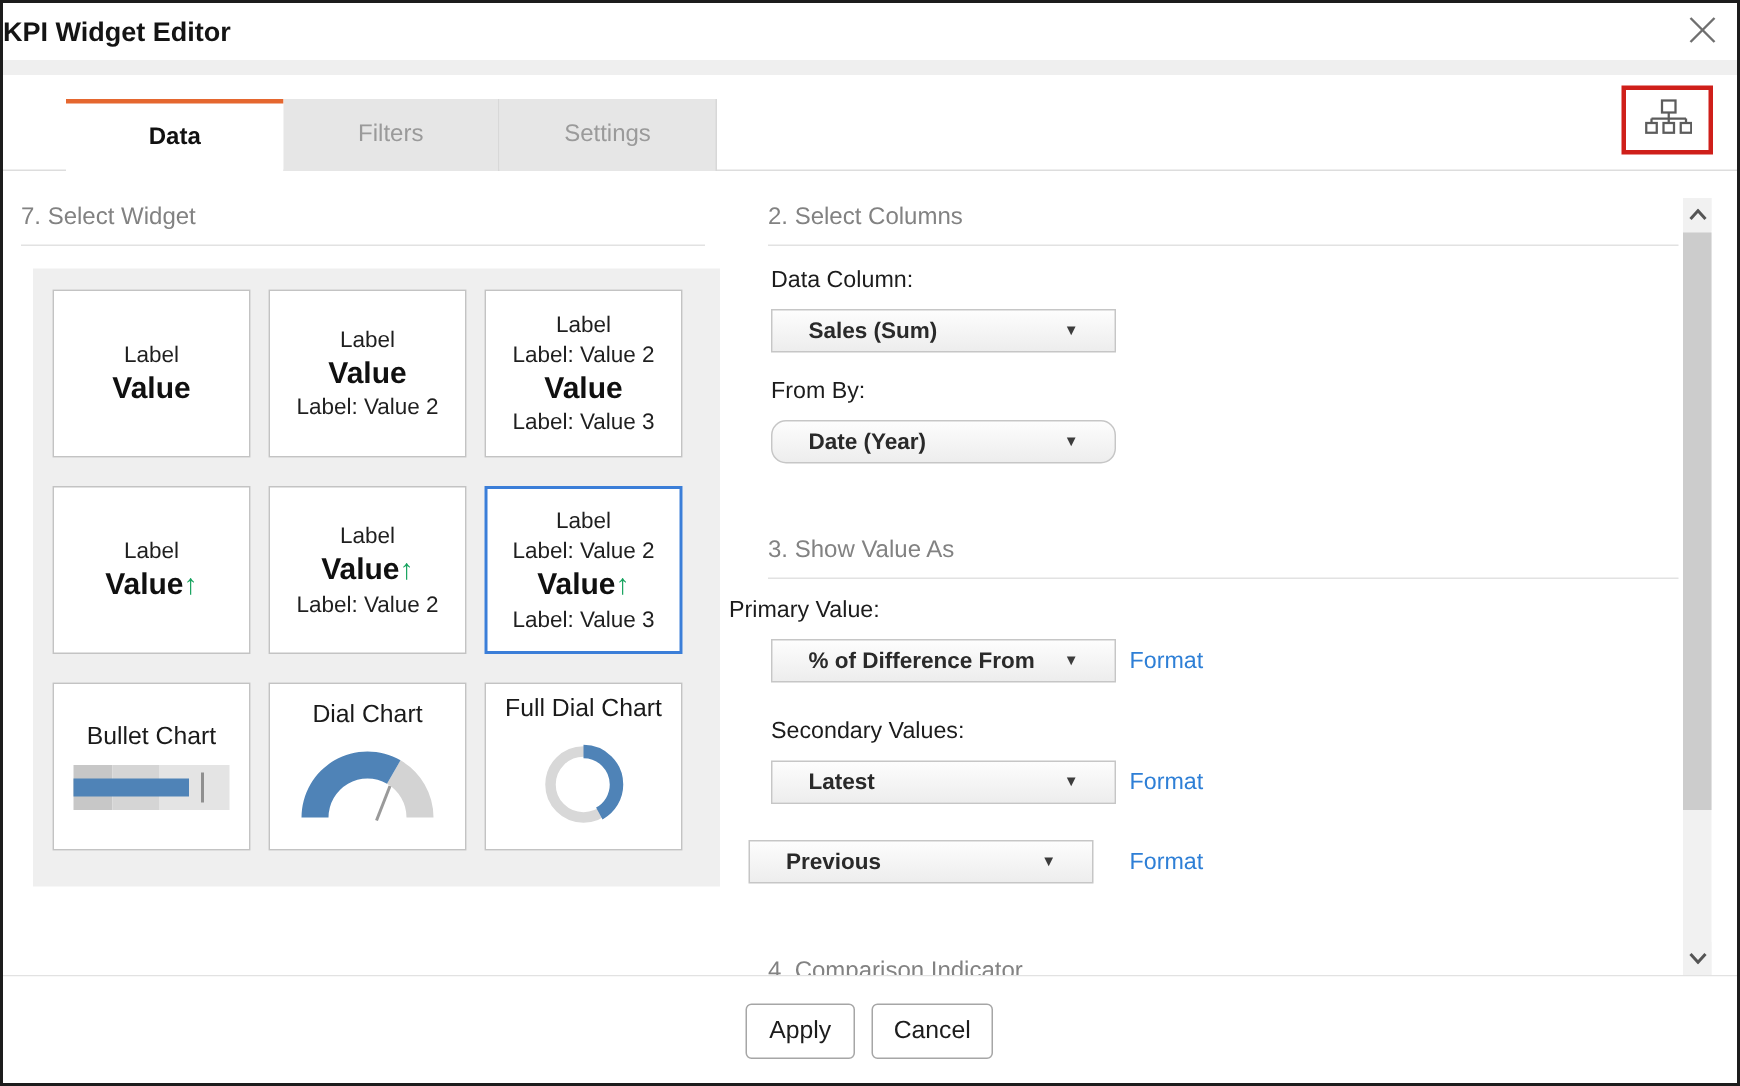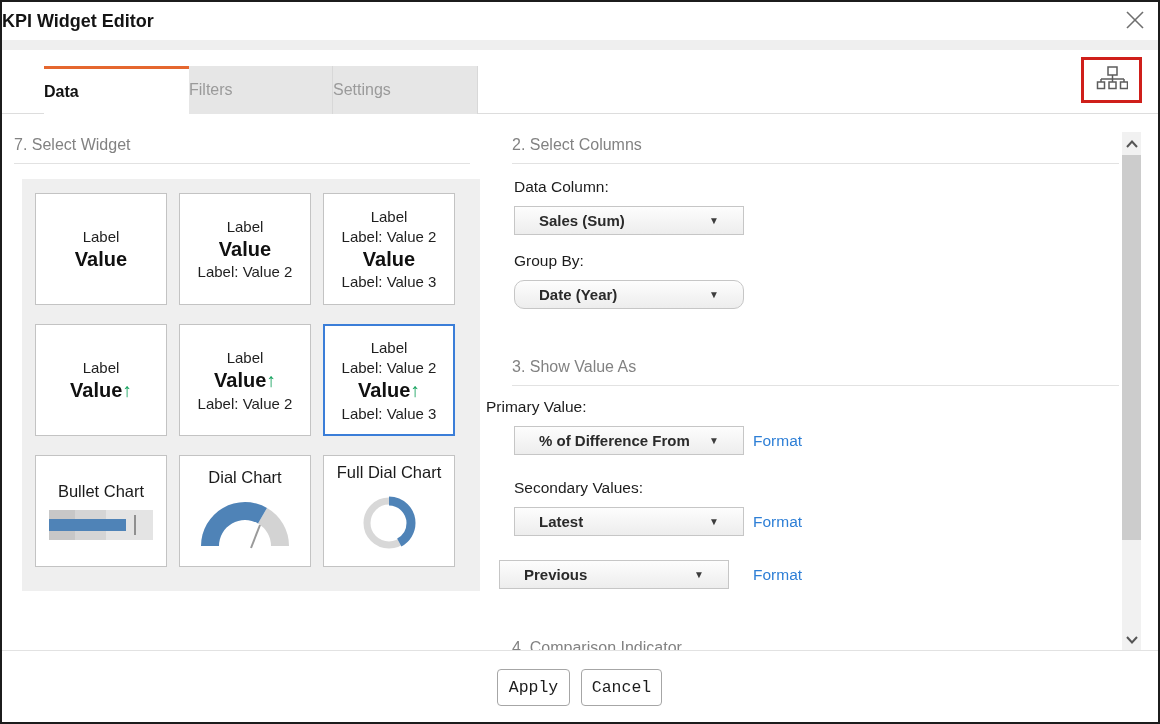--- a/index.html
+++ b/index.html
@@ -7,21 +7,21 @@
   .dialog { position:absolute; left:0; top:0; width:1160px; height:724px; border:2px solid #1c1c1c; background:#fff; overflow:hidden; }
 
   
   .titlebar { position:absolute; left:0; top:0; width:100%; height:38px; background:#fff; }
   .title { position:absolute; left:0; top:9px; font-size:18px; font-weight:bold; color:#141414; }
   .close-btn { position:absolute; right:10px; top:7px; width:26px; height:26px; cursor:pointer; display:flex; align-items:center; justify-content:center; }
   .title-strip { position:absolute; left:0; top:38px; width:100%; height:10px; background:#efefef; }
 
   
   .tabbar { position:absolute; left:0; top:64px; width:100%; height:48px; border-bottom:1px solid #ddd; }
-  .tab { position:absolute; top:0; height:48px; display:flex; align-items:center; font-size:16px; cursor:pointer; }
+  .tab { position:absolute; top:0; height:48px; display:flex; align-items:center; justify-content:center; font-size:16px; cursor:pointer; }
   .tab.active { background:#fff; border-top:3px solid #e5672f; color:#111; font-weight:bold; height:49px; }
   .tab.inactive { background:#e6e6e6; color:#9a9a9a; border-right:1px solid #d8d8d8; }
   .tab1 { left:42px; width:145px; }
   .tab2 { left:187px; width:144px; }
   .tab3 { left:331px; width:145px; }
   .hier-btn { position:absolute; left:1079px; top:55px; width:61px; height:46px; border:3px solid #cf1f1a; background:#fff; display:flex; align-items:center; justify-content:center; cursor:pointer; }
 
   
   .heading { position:absolute; font-size:16px; color:#828282; border-bottom:1px solid #e2e2e2; padding-bottom:9px; }
   .h-left  { left:12px; top:134px; width:456px; }
@@ -57,21 +57,21 @@
 
   
   .scrollbar { position:absolute; left:1120px; top:130px; width:19px; height:518px; background:#f1f1f1; }
   .sb-btn { position:absolute; left:0; width:19px; height:22px; background:#f1f1f1; display:flex; align-items:center; justify-content:center; cursor:pointer; }
   .sb-up { top:0; } .sb-down { bottom:0; }
   .sb-thumb { position:absolute; left:0; top:23px; width:19px; height:385px; background:#cccccc; cursor:pointer; }
 
   
   .footer-line { position:absolute; left:0; top:648px; width:100%; border-top:1px solid #e2e2e2; }
   .footer { position:absolute; left:0; top:649px; width:100%; height:71px; background:#fff; }
-  .btn { position:absolute; top:18px; height:37px; border:1px solid #a6a6a6; border-radius:4px; background:#fff; font-size:16.5px; color:#1c1c1c; font-family:Liberation Mono, monospace; cursor:pointer; }
+  .btn { position:absolute; top:18px; height:37px; border:1px solid #a6a6a6; border-radius:4px; background:#fff; font-size:16.5px; color:#1c1c1c; font-family:Liberation Sans, sans-serif; cursor:pointer; }
   .btn-apply { left:495px; width:73px; }
   .btn-cancel { left:579px; width:81px; }
 </style>
 </head>
 <body>
 
 <div class="dialog">
 
   <div class="titlebar">
     <div class="title">KPI Widget Editor</div>
@@ -189,21 +189,21 @@
       </span>
     </div>
   </div>
 
   <div class="field-label" style="left:512px; top:176px;">Data Column:</div>
   <div class="dd" style="left:512px; top:204px;">
     <span>Sales (Sum)</span>
     <span class="caret">▼</span>
   </div>
 
-  <div class="field-label" style="left:512px; top:250px;">Group By:</div>
+  <div class="field-label" style="left:512px; top:250px;">From By:</div>
   <div class="dd" style="left:512px; top:278px;border-radius:10px;">
     <span>Date (Year)</span>
     <span class="caret">▼</span>
   </div>
 
   <div class="field-label" style="left:484px; top:396px;">Primary Value:</div>
   <div class="dd" style="left:512px; top:424px;">
     <span>% of Difference From</span>
     <span class="caret">▼</span>
   </div>

